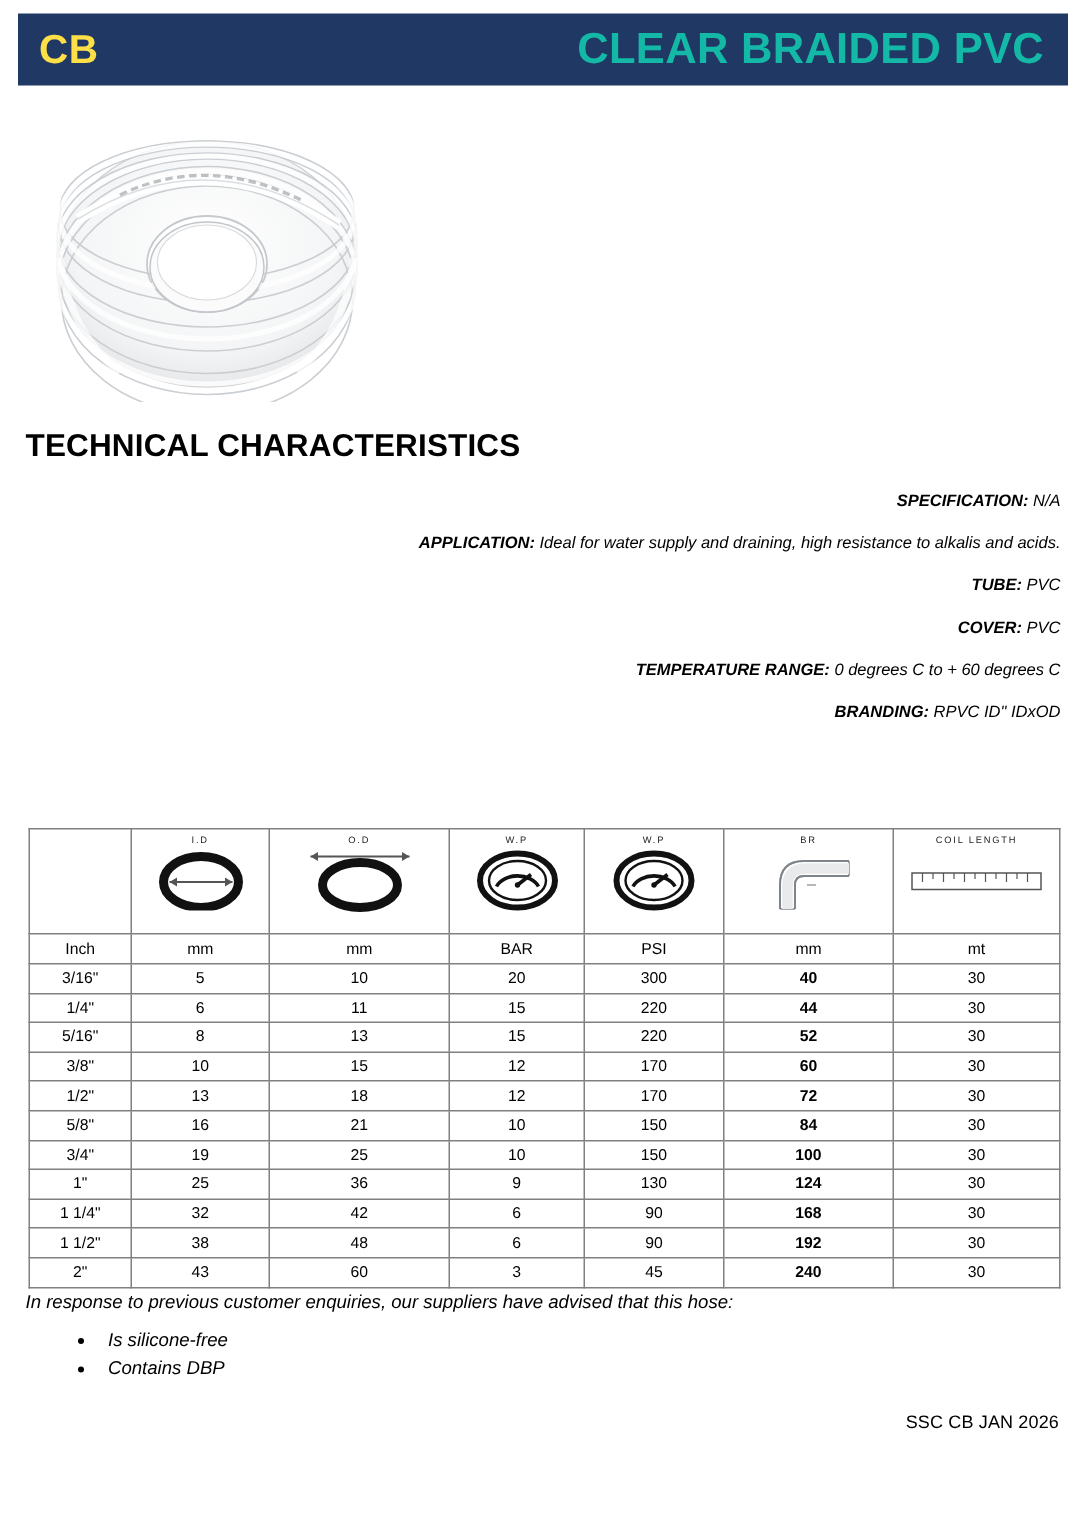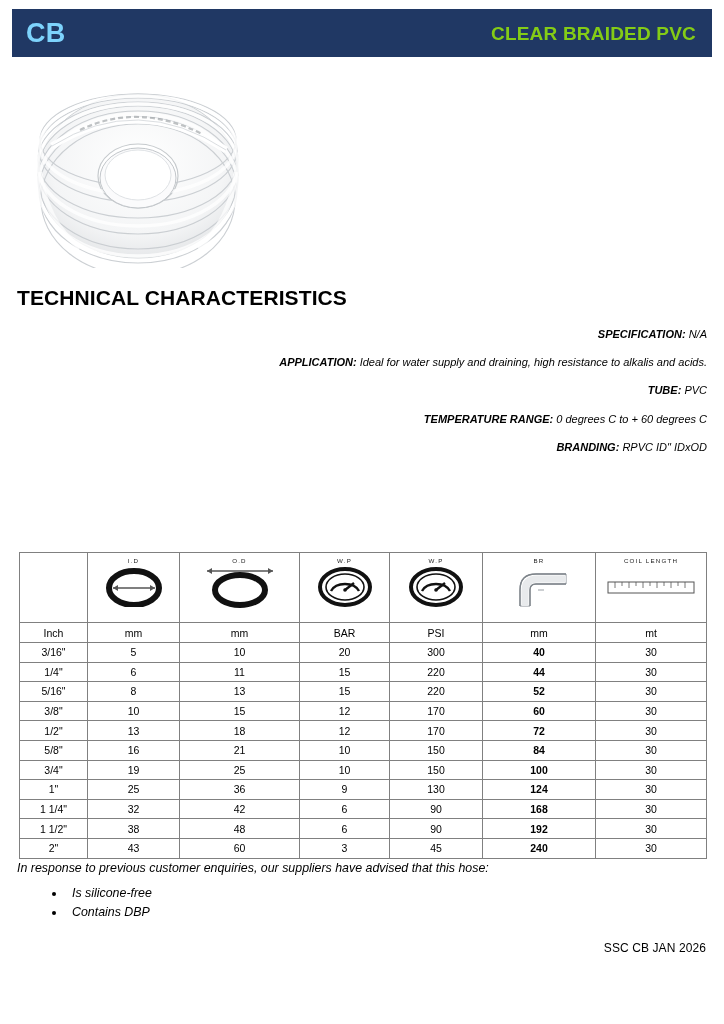--- a/index.html
+++ b/index.html
@@ -24,29 +24,29 @@
     width: 700px;
     height: 48px;
     background: #203864;
     display: flex;
     align-items: center;
     justify-content: space-between;
     padding: 0 14px;
     box-sizing: border-box;
   }
   .header-code {
-    color: #7dd3fc;
+    color: #fde047;
     font-size: 27px;
     font-weight: bold;
     letter-spacing: 0.3px;
     line-height: 1;
   }
   .header-title {
-    color: #84cc16;
-    font-size: 19px;
+    color: #14b8a6;
+    font-size: 29px;
     font-weight: bold;
     letter-spacing: 0.2px;
     line-height: 1;
     padding-right: 2px;
     text-align: right;
   }
 
   
   .product-photo {
     position: absolute;
@@ -239,20 +239,24 @@
   </div>
   <div class="spec-row">
     <span class="spec-label">APPLICATION:</span>
     <span class="spec-value">Ideal for water supply and draining, high resistance to alkalis and acids.</span>
   </div>
   <div class="spec-row">
     <span class="spec-label">TUBE:</span>
     <span class="spec-value">PVC</span>
   </div>
   <div class="spec-row">
+    <span class="spec-label">COVER:</span>
+    <span class="spec-value">PVC</span>
+  </div>
+  <div class="spec-row">
     <span class="spec-label">TEMPERATURE RANGE:</span>
     <span class="spec-value">0 degrees C to + 60 degrees C</span>
   </div>
   <div class="spec-row">
     <span class="spec-label">BRANDING:</span>
     <span class="spec-value">RPVC ID" IDxOD</span>
   </div>
 </div>
 
 <table class="spec-table">

